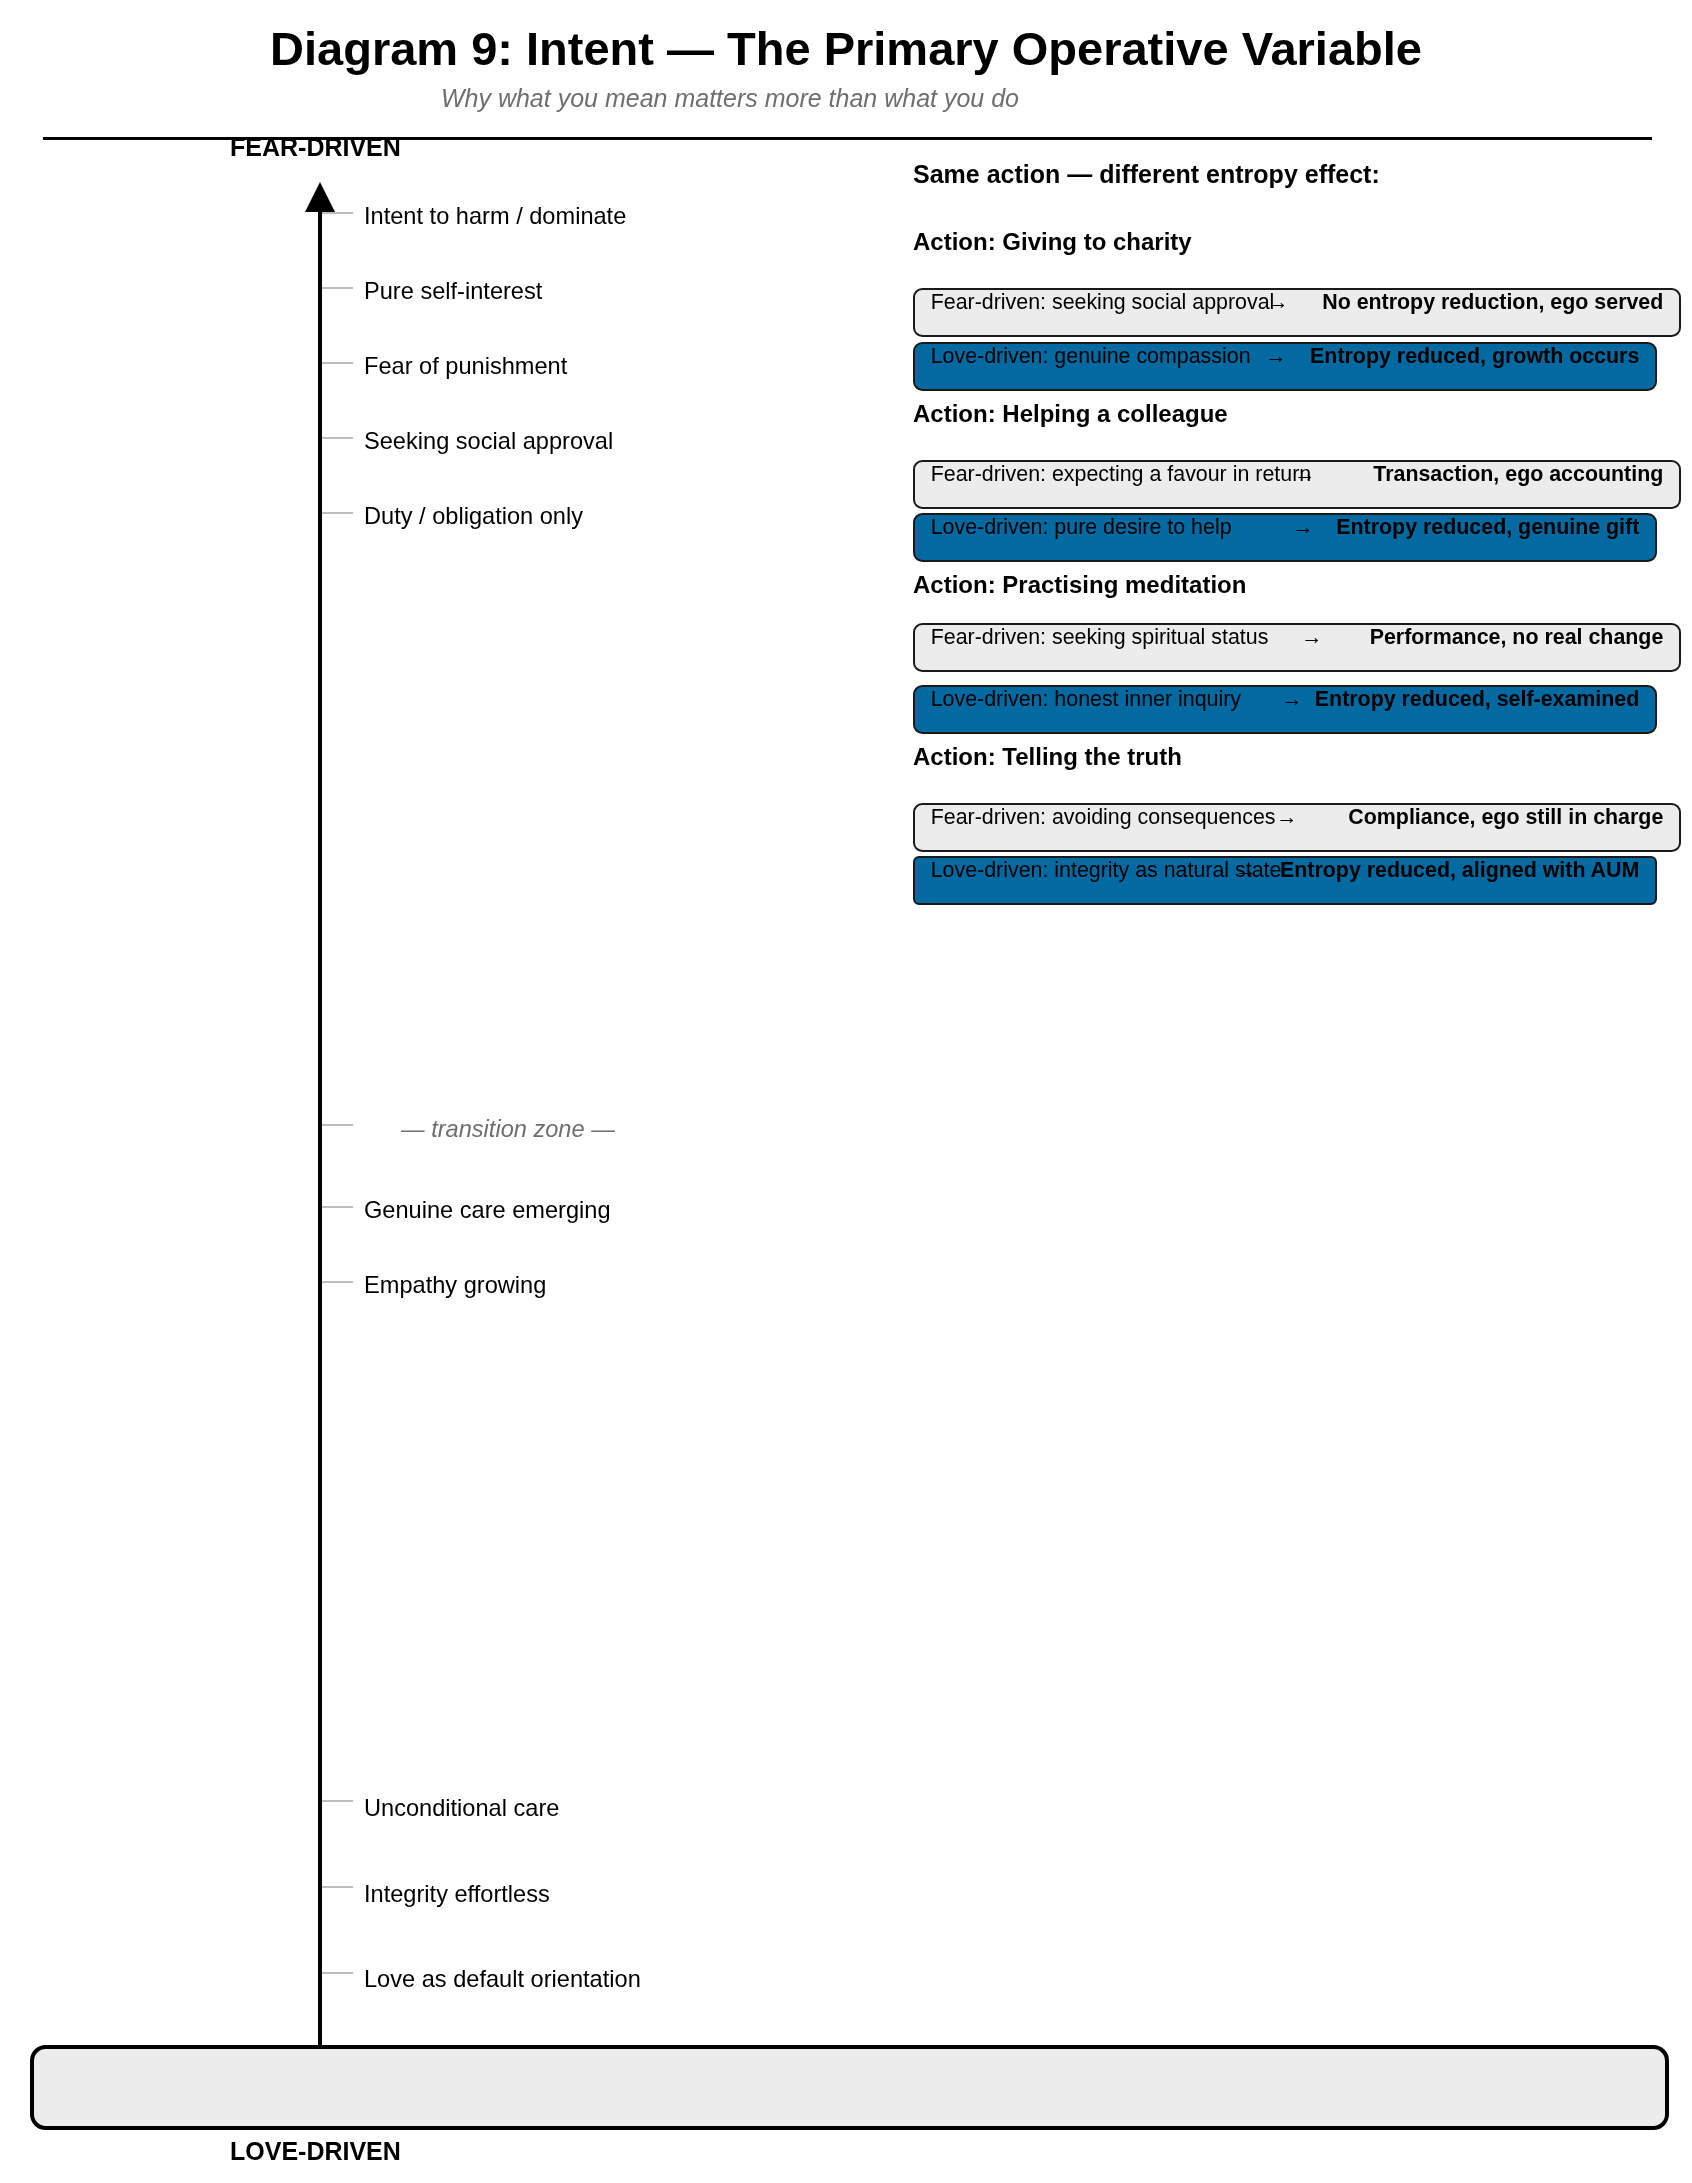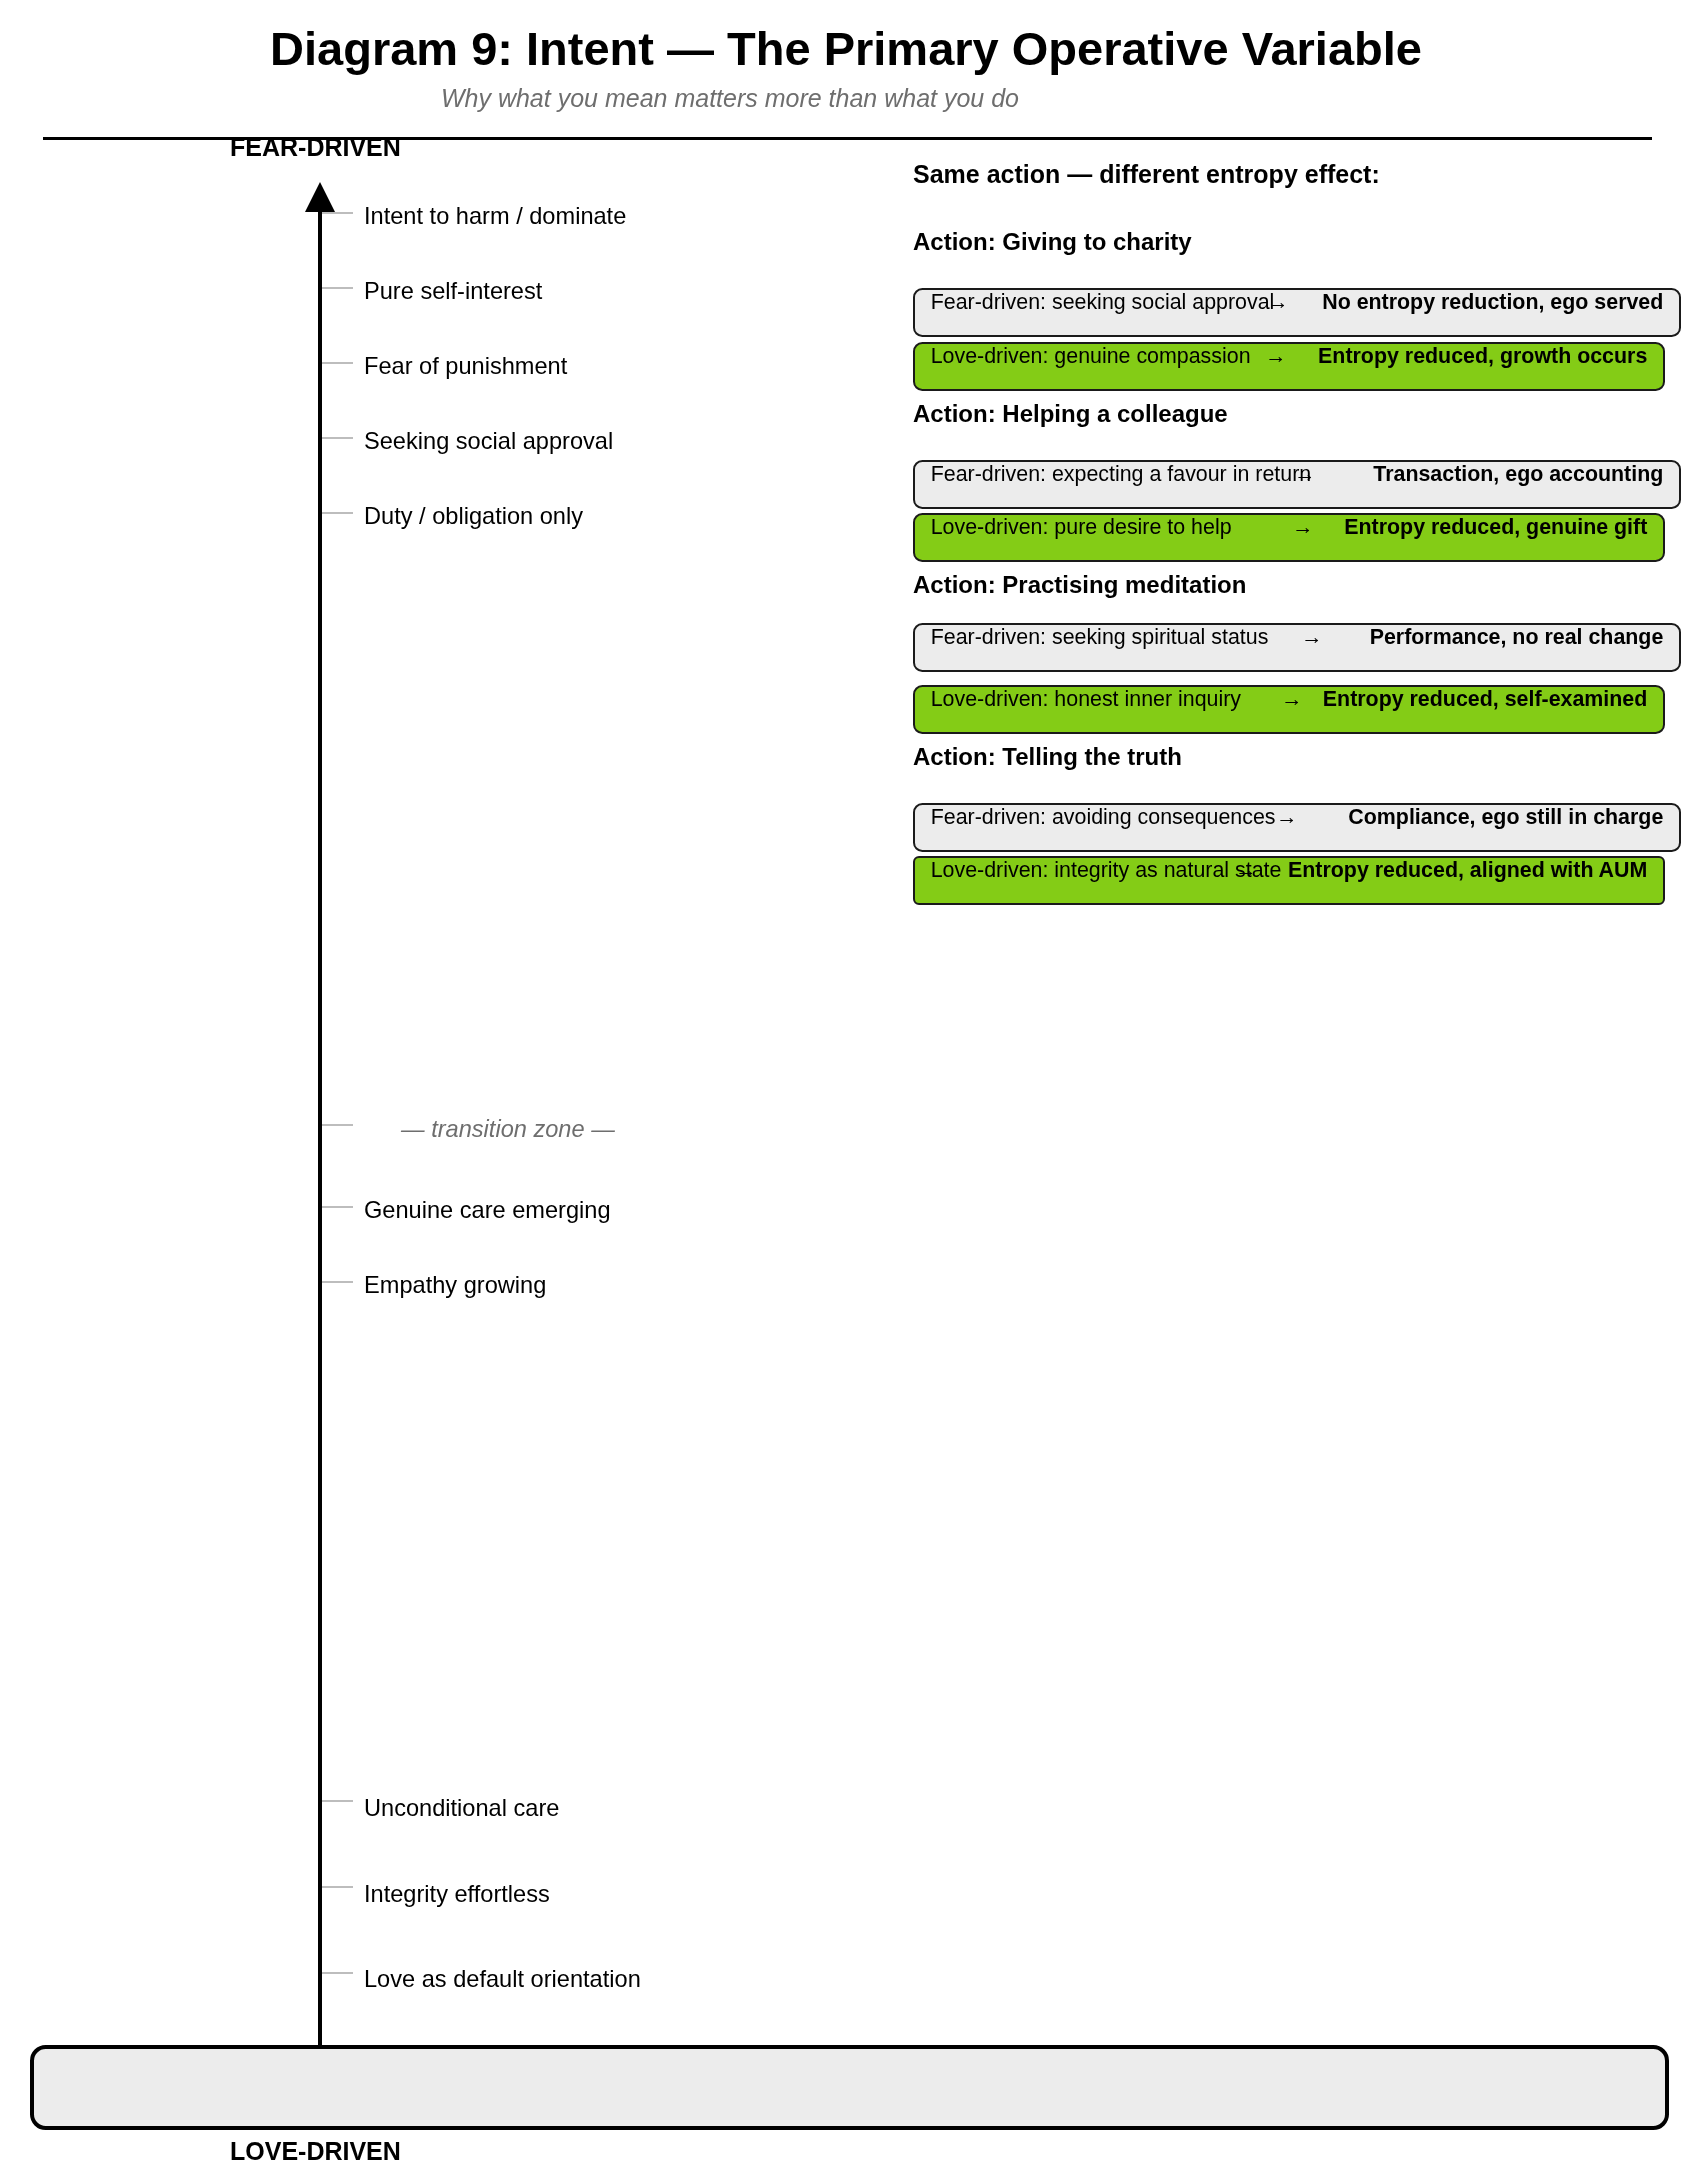--- a/index.html
+++ b/index.html
@@ -12,21 +12,21 @@
   .pole-label { left:230px; font-weight:bold; font-size:25px; line-height:29px; }
   .axis-line { left:318px; width:4.3px; top:207px; height:1840px; background:#000; }
   .arrow-head { left:305px; top:182px; width:0; height:0; border-left:15px solid transparent; border-right:15px solid transparent; border-bottom:30px solid #000; }
   .tick { left:322px; width:31px; height:2.1px; background:#bdbdbd; }
   .scale-label { left:364px; font-size:23.6px; line-height:29px; white-space:nowrap; }
   .scale-label.transition { font-style:italic; color:#6e6e6e;margin-left:37px; }
   .section-head { left:913px; font-weight:bold; font-size:25px; line-height:30px; white-space:nowrap; }
   .action-head { left:913px; font-weight:bold; font-size:24px; line-height:30px; white-space:nowrap; }
   .cmp-box { left:913px; width:740px; height:45px; border:2.1px solid #1a1a1a; border-radius:9.3px; box-sizing:content-box; }
   .cmp-box.fear { background:#ececec;padding-left:24px; }
-  .cmp-box.love { background:#84cc16;padding-left:8px; }
+  .cmp-box.love { background:#0369a1; }
   .cmp-left { position:absolute; left:15.7px; top:-1.4px; font-size:21.4px; line-height:27px; white-space:nowrap; }
   .cmp-arrow { position:absolute; font-size:21.4px; line-height:27px; top:-1.4px; }
   .cmp-right { position:absolute; right:15.7px; top:-1.4px; font-size:21.4px; font-weight:bold; line-height:27px; white-space:nowrap; }
   .key-box { left:30px; top:2045px; width:1631px; height:77px; border:4.3px solid #000; border-radius:15.7px; background:#ececec; }
   .key-line1 { position:absolute; left:0; width:100%; top:8.6px; text-align:center; font-weight:bold; font-size:24px; line-height:30px; }
   .key-line2 { position:absolute; left:0; width:100%; top:37px; text-align:center; font-size:22px; color:#6e6e6e; line-height:29px; }
 </style>
 </head>
 <body>
 

